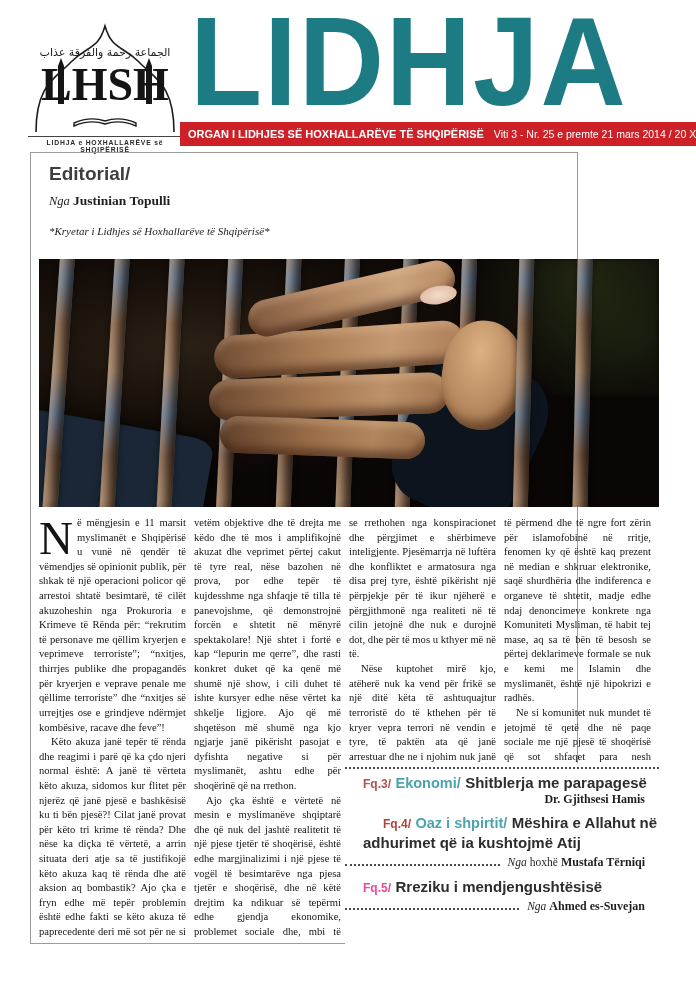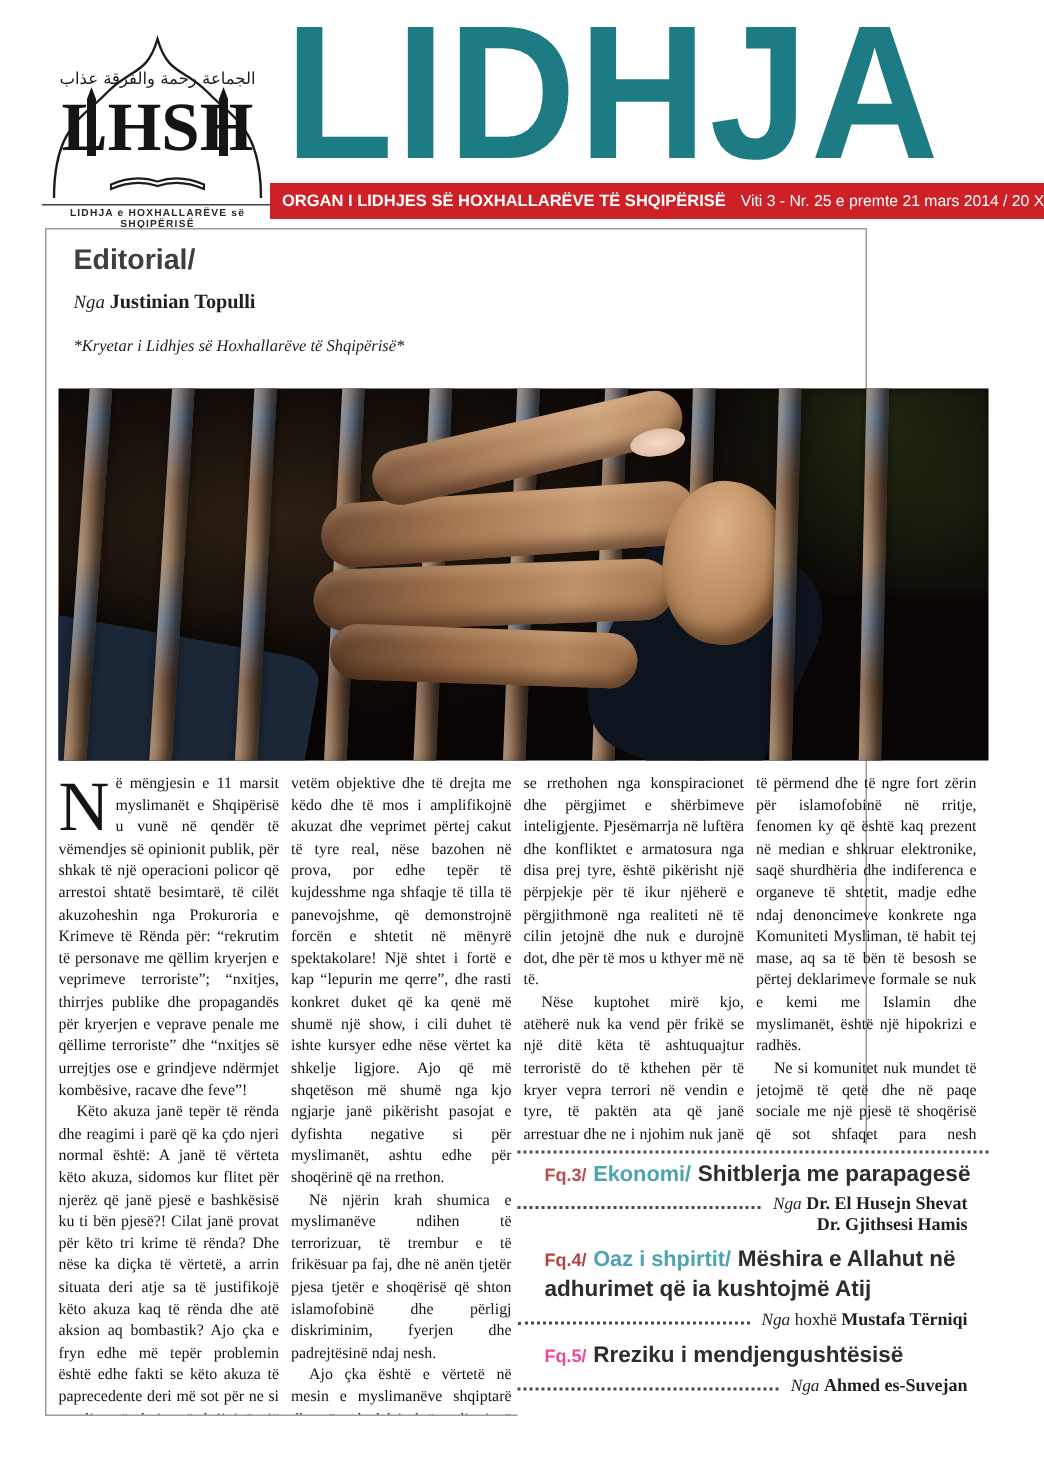--- a/index.html
+++ b/index.html
@@ -161,21 +161,20 @@
     </div>
 
     <div class="cols">
       <div class="col">
         <p><span class="dropcap">N</span><span>ë mëngjesin e 11 marsit myslimanët e Shqipërisë u vunë në qendër të vëmendjes së opinionit publik, për shkak të një operacioni policor që arrestoi shtatë besimtarë, të cilët akuzoheshin nga Prokuroria e Krimeve të Rënda për: “rekrutim të personave me qëllim kryerjen e veprimeve terroriste”; “nxitjes, thirrjes publike dhe propagandës për kryerjen e veprave penale me qëllime terroriste” dhe “nxitjes së urrejtjes ose e grindjeve ndërmjet kombësive, racave dhe feve”!</span></p>
         <p class="ind">Këto akuza janë tepër të rënda dhe reagimi i parë që ka çdo njeri normal është: A janë të vërteta këto akuza, sidomos kur flitet për njerëz që janë pjesë e bashkësisë ku ti bën pjesë?! Cilat janë provat për këto tri krime të rënda? Dhe nëse ka diçka të vërtetë, a arrin situata deri atje sa të justifikojë këto akuza kaq të rënda dhe atë aksion aq bombastik? Ajo çka e fryn edhe më tepër problemin është edhe fakti se këto akuza të paprecedente deri më sot për ne si myslimanë shqiptarë, krijojnë një terror psikologjik që errëson edhe gjykimin objektiv të njerëzve; për shumë besimtarë që do ta shohin këtë ngjarje si sulm ndaj fesë dhe shumë të tjerë që vërtet do të tremben dhe besojnë se xhamitë prodhojnë njerëz që duan të bëjnë terror mes njerëzve në këtë vend apo diku tjetër!</p>
 
       </div>
       <div class="col">
         <p>vetëm objektive dhe të drejta me këdo dhe të mos i amplifikojnë akuzat dhe veprimet përtej cakut të tyre real, nëse bazohen në prova, por edhe tepër të kujdesshme nga shfaqje të tilla të panevojshme, që demonstrojnë forcën e shtetit në mënyrë spektakolare! Një shtet i fortë e kap “lepurin me qerre”, dhe rasti konkret duket që ka qenë më shumë një show, i cili duhet të ishte kursyer edhe nëse vërtet ka shkelje ligjore. Ajo që më shqetëson më shumë nga kjo ngjarje janë pikërisht pasojat e dyfishta negative si për myslimanët, ashtu edhe për shoqërinë që na rrethon.</p>
-        <p class="ind">Në njërin krah shumica e myslimanëve ndihen të terrorizuar, të trembur e të frikësuar pa faj, dhe në anën tjetër pjesa tjetër e shoqërisë që shton islamofobinë dhe përligj diskriminim, fyerjen dhe padrejtësinë ndaj nesh.</p>
         <p class="ind">Ajo çka është e vërtetë në mesin e myslimanëve shqiptarë dhe që nuk del jashtë realitetit të një pjese tjetër të shoqërisë, është edhe margjinalizimi i një pjese të vogël të besimtarëve nga pjesa tjetër e shoqërisë, dhe në këtë drejtim ka ndikuar së tepërmi edhe gjendja ekonomike, problemet sociale dhe, mbi të gjitha, ato morale që ka shoqëria jonë. Grupe të tilla sociale janë të prira të shohin më së shumti vetëm anët negative të realitetit dhe të kenë një ligjërim më refuzues ndaj tij sesa të tjerët, por kjo nuk i bën ata aspak terroristë, kur dihet që pikërisht te ata zhvillohet së tepërmi ndjenja</p>
       </div>
       <div class="col">
         <p>se rrethohen nga konspiracionet dhe përgjimet e shërbimeve inteligjente. Pjesëmarrja në luftëra dhe konfliktet e armatosura nga disa prej tyre, është pikërisht një përpjekje për të ikur njëherë e përgjithmonë nga realiteti në të cilin jetojnë dhe nuk e durojnë dot, dhe për të mos u kthyer më në të.</p>
         <p class="ind">Nëse kuptohet mirë kjo, atëherë nuk ka vend për frikë se një ditë këta të ashtuquajtur terroristë do të kthehen për të kryer vepra terrori në vendin e tyre, të paktën ata që janë arrestuar dhe ne i njohim nuk janë njerëz të tillë. Gjithsesi, ajo çka dua të them me këtë është se trajtimi i këtij problemi me masa të tilla represive dhe aksione policore të zhurmshme vetëm se e përkeqëson situatën dhe nuk kontribuon aspak në zgjidhjen e saj. Jam i detyruar këtu</p>
       </div>
       <div class="col">
         <p>të përmend dhe të ngre fort zërin për islamofobinë në rritje, fenomen ky që është kaq prezent në median e shkruar elektronike, saqë shurdhëria dhe indiferenca e organeve të shtetit, madje edhe ndaj denoncimeve konkrete nga Komuniteti Mysliman, të habit tej mase, aq sa të bën të besosh se përtej deklarimeve formale se nuk e kemi me Islamin dhe myslimanët, është një hipokrizi e radhës.</p>
         <p class="ind">Ne si komunitet nuk mundet të jetojmë të qetë dhe në paqe sociale me një pjesë të shoqërisë që sot shfaqet para nesh drejtpërdrejt vetëm nga mediat elektronike, që na sulmon duke vjellë gjithë arsenalin më të ndyrë të shpifjeve, ofendimeve dhe thirrjeve për shfarosje të Islamit dhe</p>
         <p class="contin">(Vijon në faqen numër 3...)</p>
@@ -184,30 +183,26 @@
 
     <div class="contents-box">
       <div class="dotline"></div>
 
       <div>
         <div class="c-titlerow">
           <span class="c-page" style="color: rgb(181, 80, 78);">Fq.3/</span>
           <span class="c-section">Ekonomi/</span>
           <span class="c-title">Shitblerja me parapagesë</span>
         </div>
-        <div class="c-authrow">
-          <span class="leader"></span>
-          <span class="c-auth"><span class="nga">Nga</span> <b>Dr. El Husejn Shevat</b></span>
-        </div>
         <div class="c-auth2">Dr. Gjithsesi Hamis</div>
       </div>
 
       <div>
         <div class="c-titlerow" style="margin-top:6px;">
-          <span class="c-page" style="color: rgb(181, 65, 63);">Fq.4/</span>
+          <span class="c-page" style="color: rgb(181, 65, 63); margin-left: 20px;">Fq.4/</span>
           <span class="c-section">Oaz i shpirtit/</span>
           <span class="c-title">Mëshira e Allahut në adhurimet që ia kushtojmë Atij</span>
         </div>
         <div class="c-authrow">
           <span class="leader"></span>
           <span class="c-auth"><span class="nga">Nga</span> <span class="plain">hoxhë</span> <b>Mustafa Tërniqi</b></span>
         </div>
       </div>
 
       <div>

